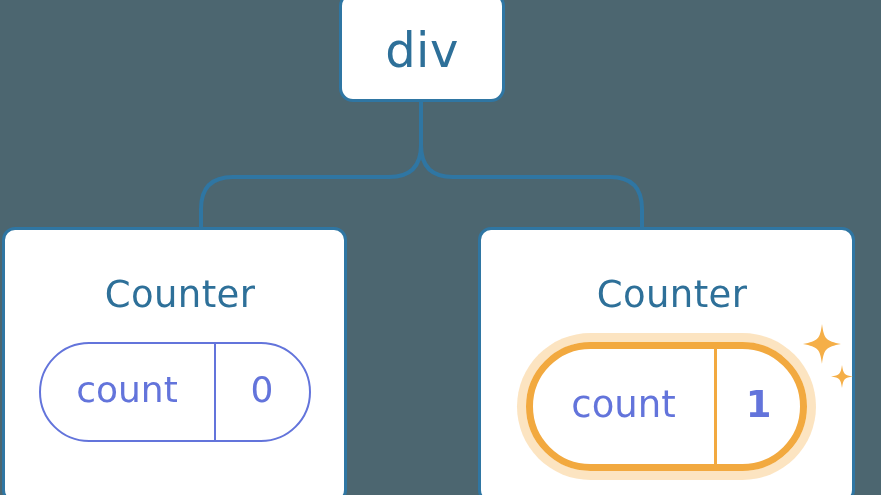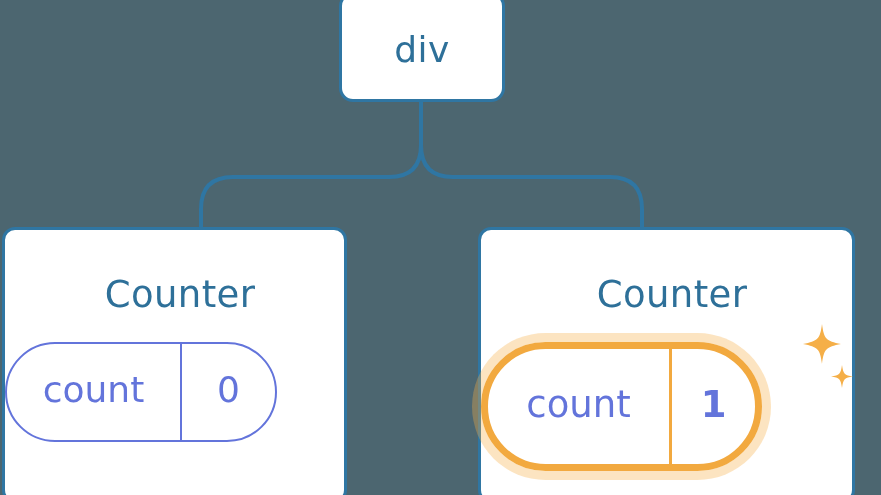--- a/index.html
+++ b/index.html
@@ -39,21 +39,21 @@
     left: 339px;
     top: -8px;
     width: 166px;
     height: 110px;
     border-radius: 14px;
     display: flex;
     align-items: center;
     justify-content: center;
   }
   .node-root .node-title {
-    font-size: 36px;
+    font-size: 48px;
     color: #2e7099;
     letter-spacing: 0.5px;
     line-height: 1;
     padding-top: 6px;
   }
 
   .node-child {
     top: 227px;
     height: 276px;
     border-radius: 13px;
@@ -74,20 +74,21 @@
     padding-left: 11px;
   }
 
   
   .pill-wrap {
     position: absolute;
     left: 0;
     right: 0;
     top: 112px;
     display: flex;
+    justify-content: center;
   }
   .pill {
     position: relative;
     display: flex;
     align-items: stretch;
     height: 100px;
     border: 2px solid var(--pill, #6374db);
     border-radius: 50px;
     box-sizing: border-box;
     background: transparent;

